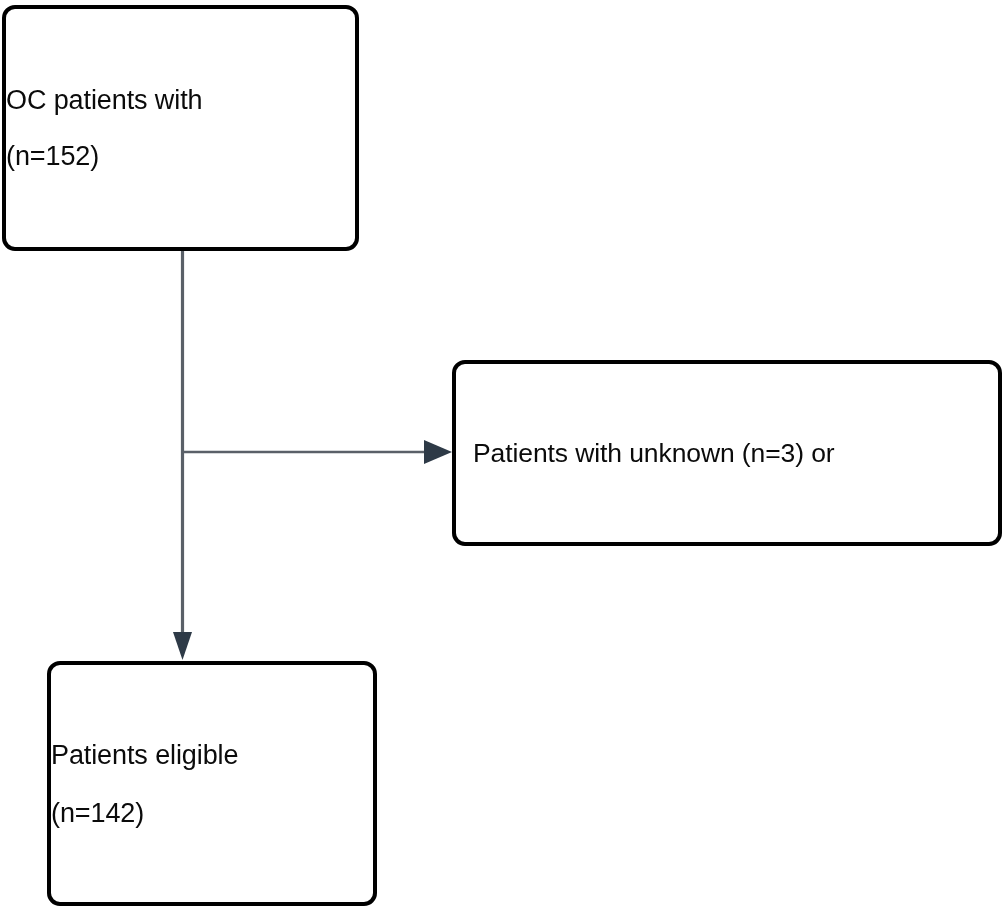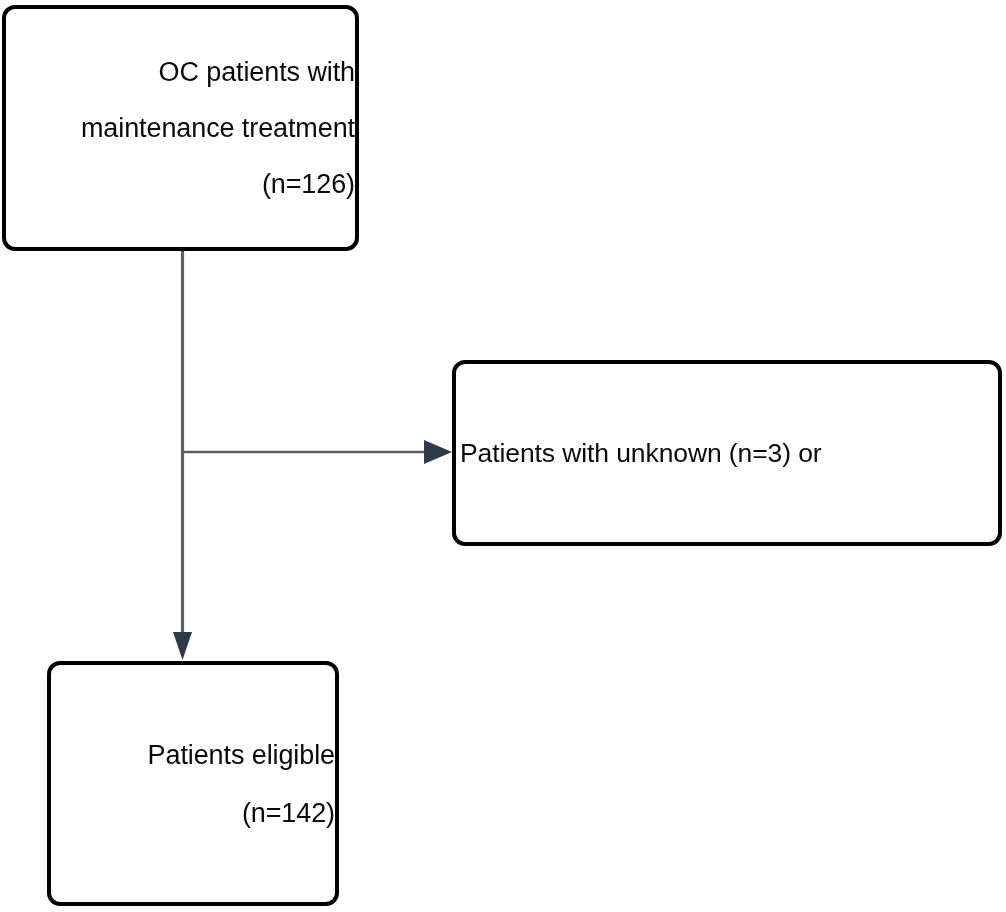--- a/index.html
+++ b/index.html
@@ -29,45 +29,45 @@
     flex-direction: column;
     justify-content: center;
   }
   .flow-box .line {
     color: #0b0b0b;
     font-size: 27px;
     line-height: 56px;
     white-space: nowrap;
     letter-spacing: -0.1px;
   }
-  .align-center .line { text-align: right; }
+  .align-center .line { text-align: left; }
   .align-left  .line { text-align: left; }
 
   
   #box-source {
     left: 2px;
     top: 5px;
     width: 357px;
     height: 246px;
   }
   
   #box-excluded {
     left: 452px;
     top: 360px;
     width: 550px;
     height: 186px;
-    padding-left: 4px;
+    padding-left: 17px;
     padding-right: 2px;
   }
   #box-excluded .line { font-size: 26.5px; line-height: 62px; }
   
   #box-eligible {
     left: 47px;
     top: 661px;
-    width: 292px;
+    width: 330px;
     height: 245px;
   }
   #box-eligible .line { line-height: 58px; }
 
   
   #connectors {
     position: absolute;
     left: 0;
     top: 0;
     width: 1006px;
@@ -84,22 +84,21 @@
 
     <line x1="182.5" y1="250" x2="182.5" y2="636" stroke="#5a6068" stroke-width="3.2"></line>
     <polygon points="173,632 192,632 182.5,660" fill="#2e3a47"></polygon>
 
     <line x1="182.5" y1="452" x2="426" y2="452" stroke="#5a6068" stroke-width="2.4"></line>
     <polygon points="424,440 424,464 452,452" fill="#2e3a47"></polygon>
   </svg>
 
   <div class="flow-box align-center" id="box-source">
     <div class="line">OC patients with</div>
-    <div class="line">maintenance treatment</div>
-    <div class="line">(n=126)</div>
+    <div class="line">(n=152)</div>
   </div>
 
   <div class="flow-box align-left" id="box-excluded">
     <div class="line">Patients with unknown (n=3) or</div>
   </div>
 
   <div class="flow-box align-center" id="box-eligible">
     <div class="line">Patients eligible</div>
     <div class="line">(n=142)</div>
   </div>

